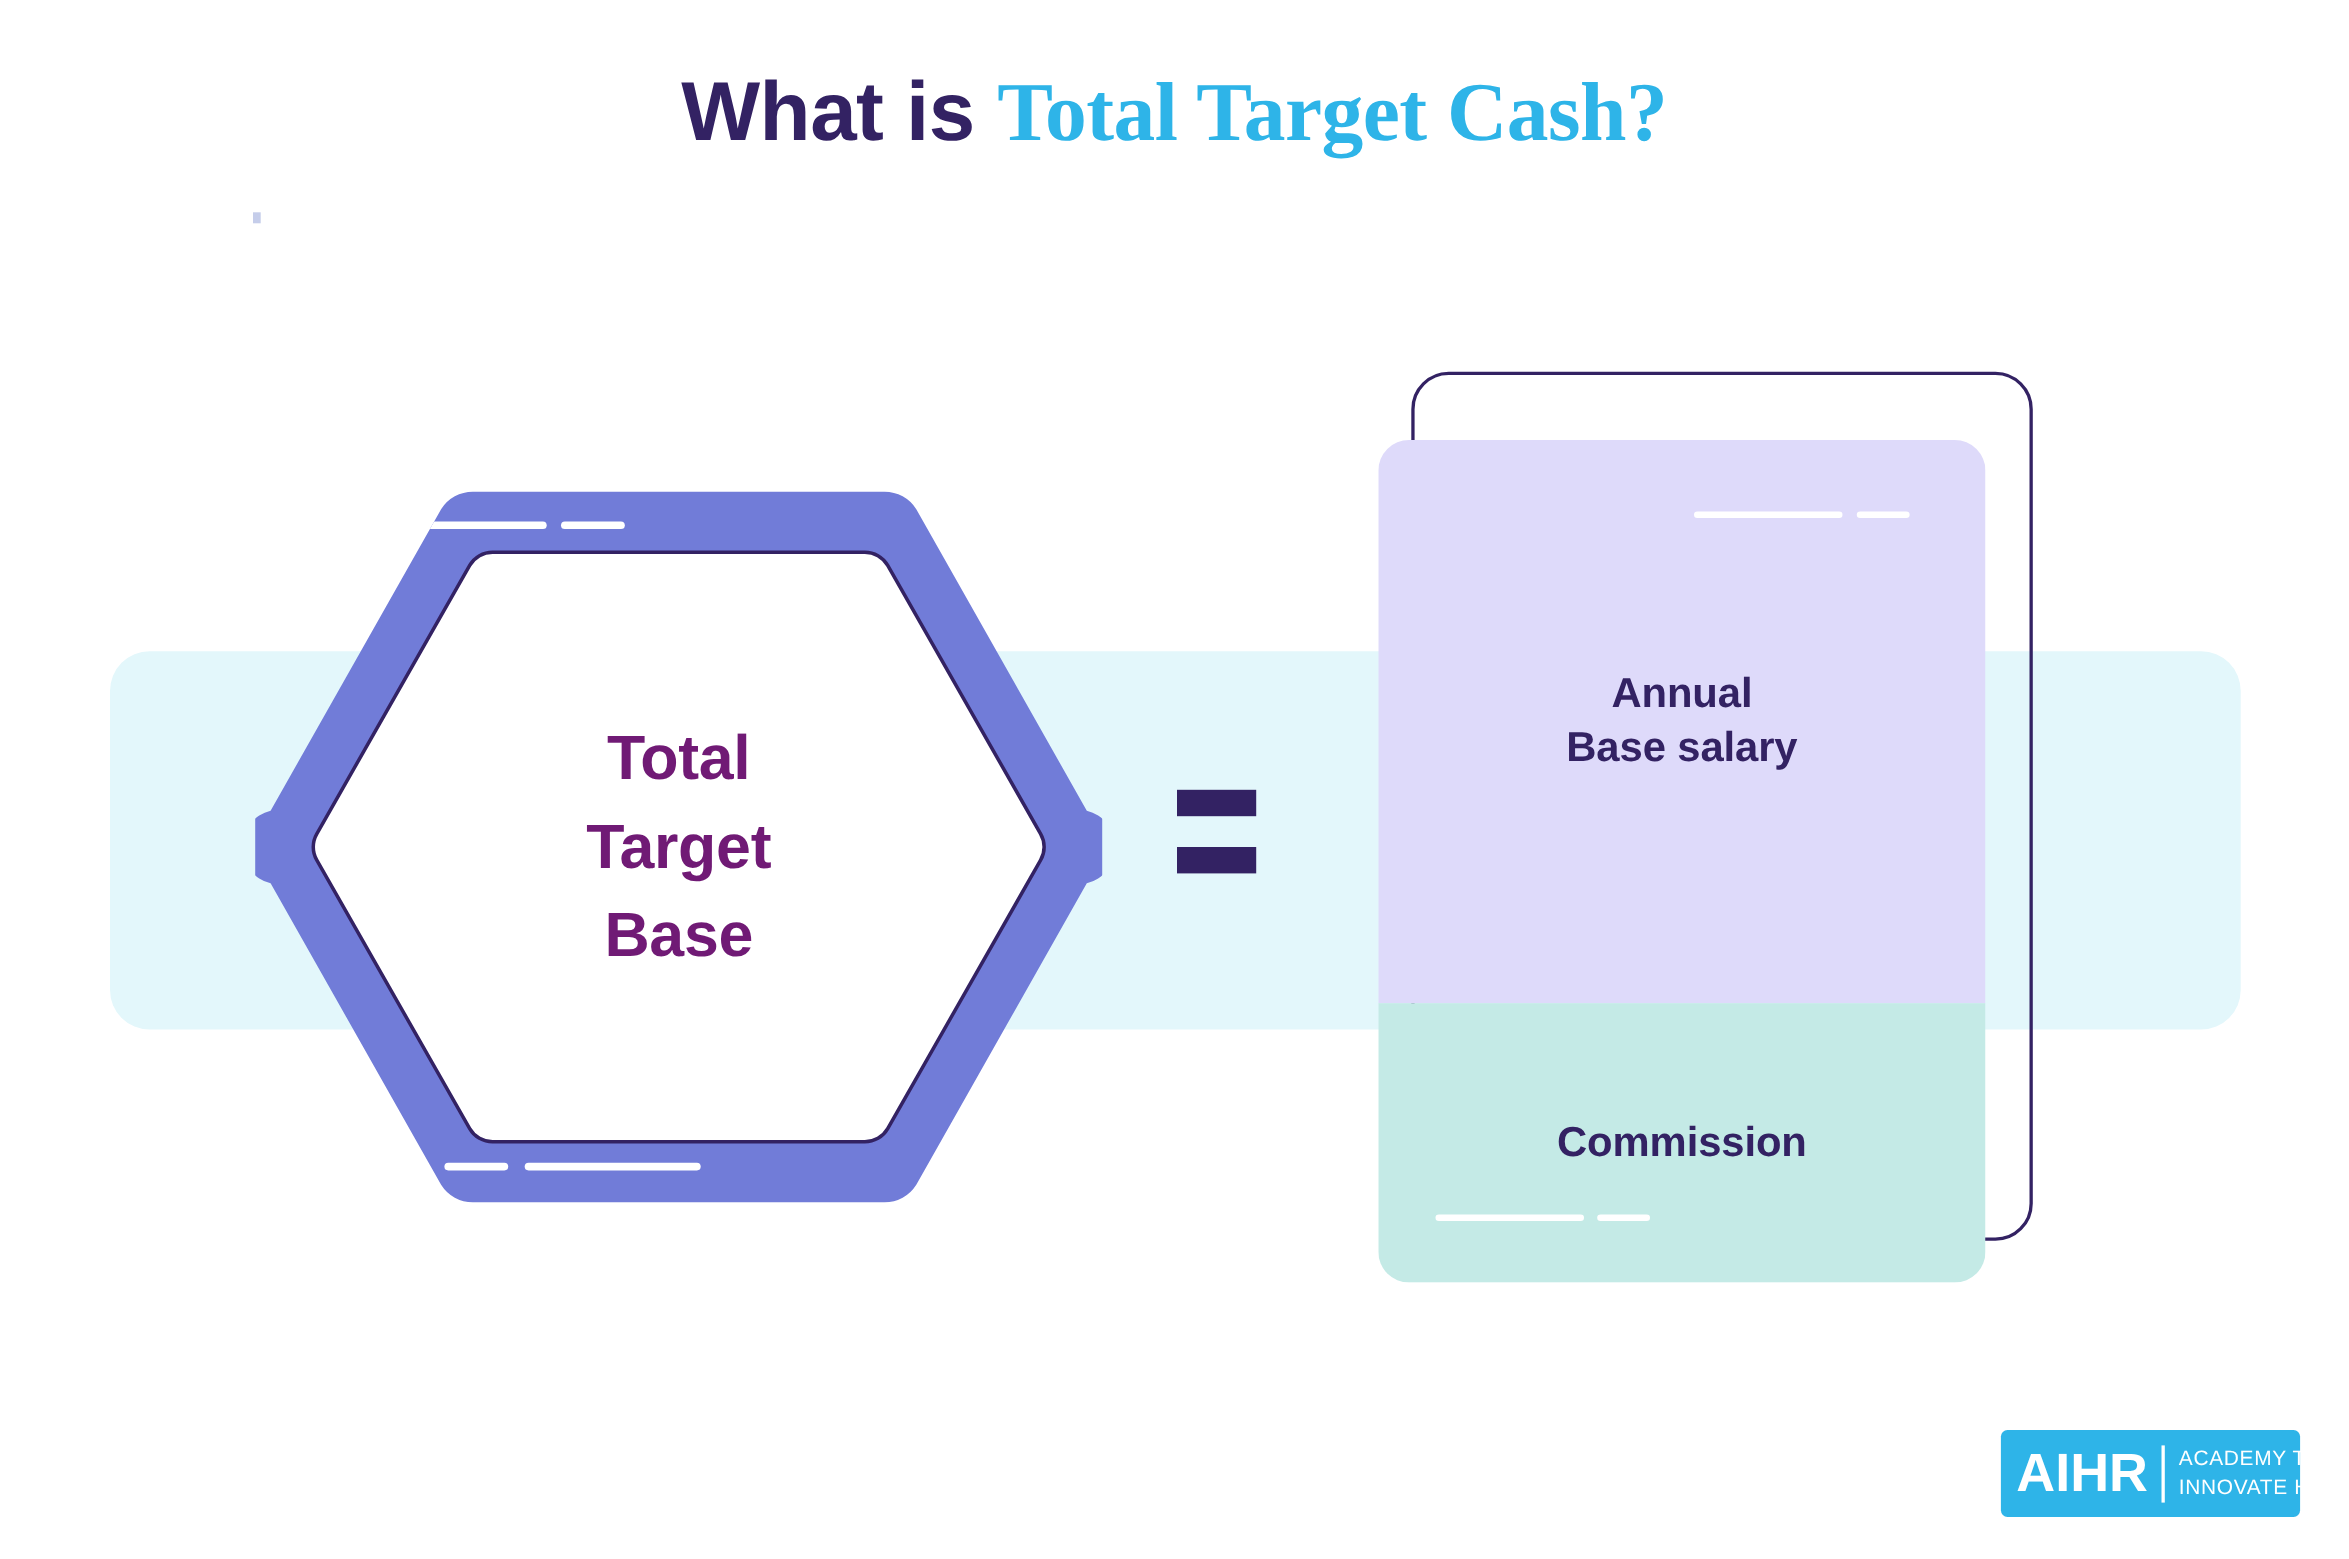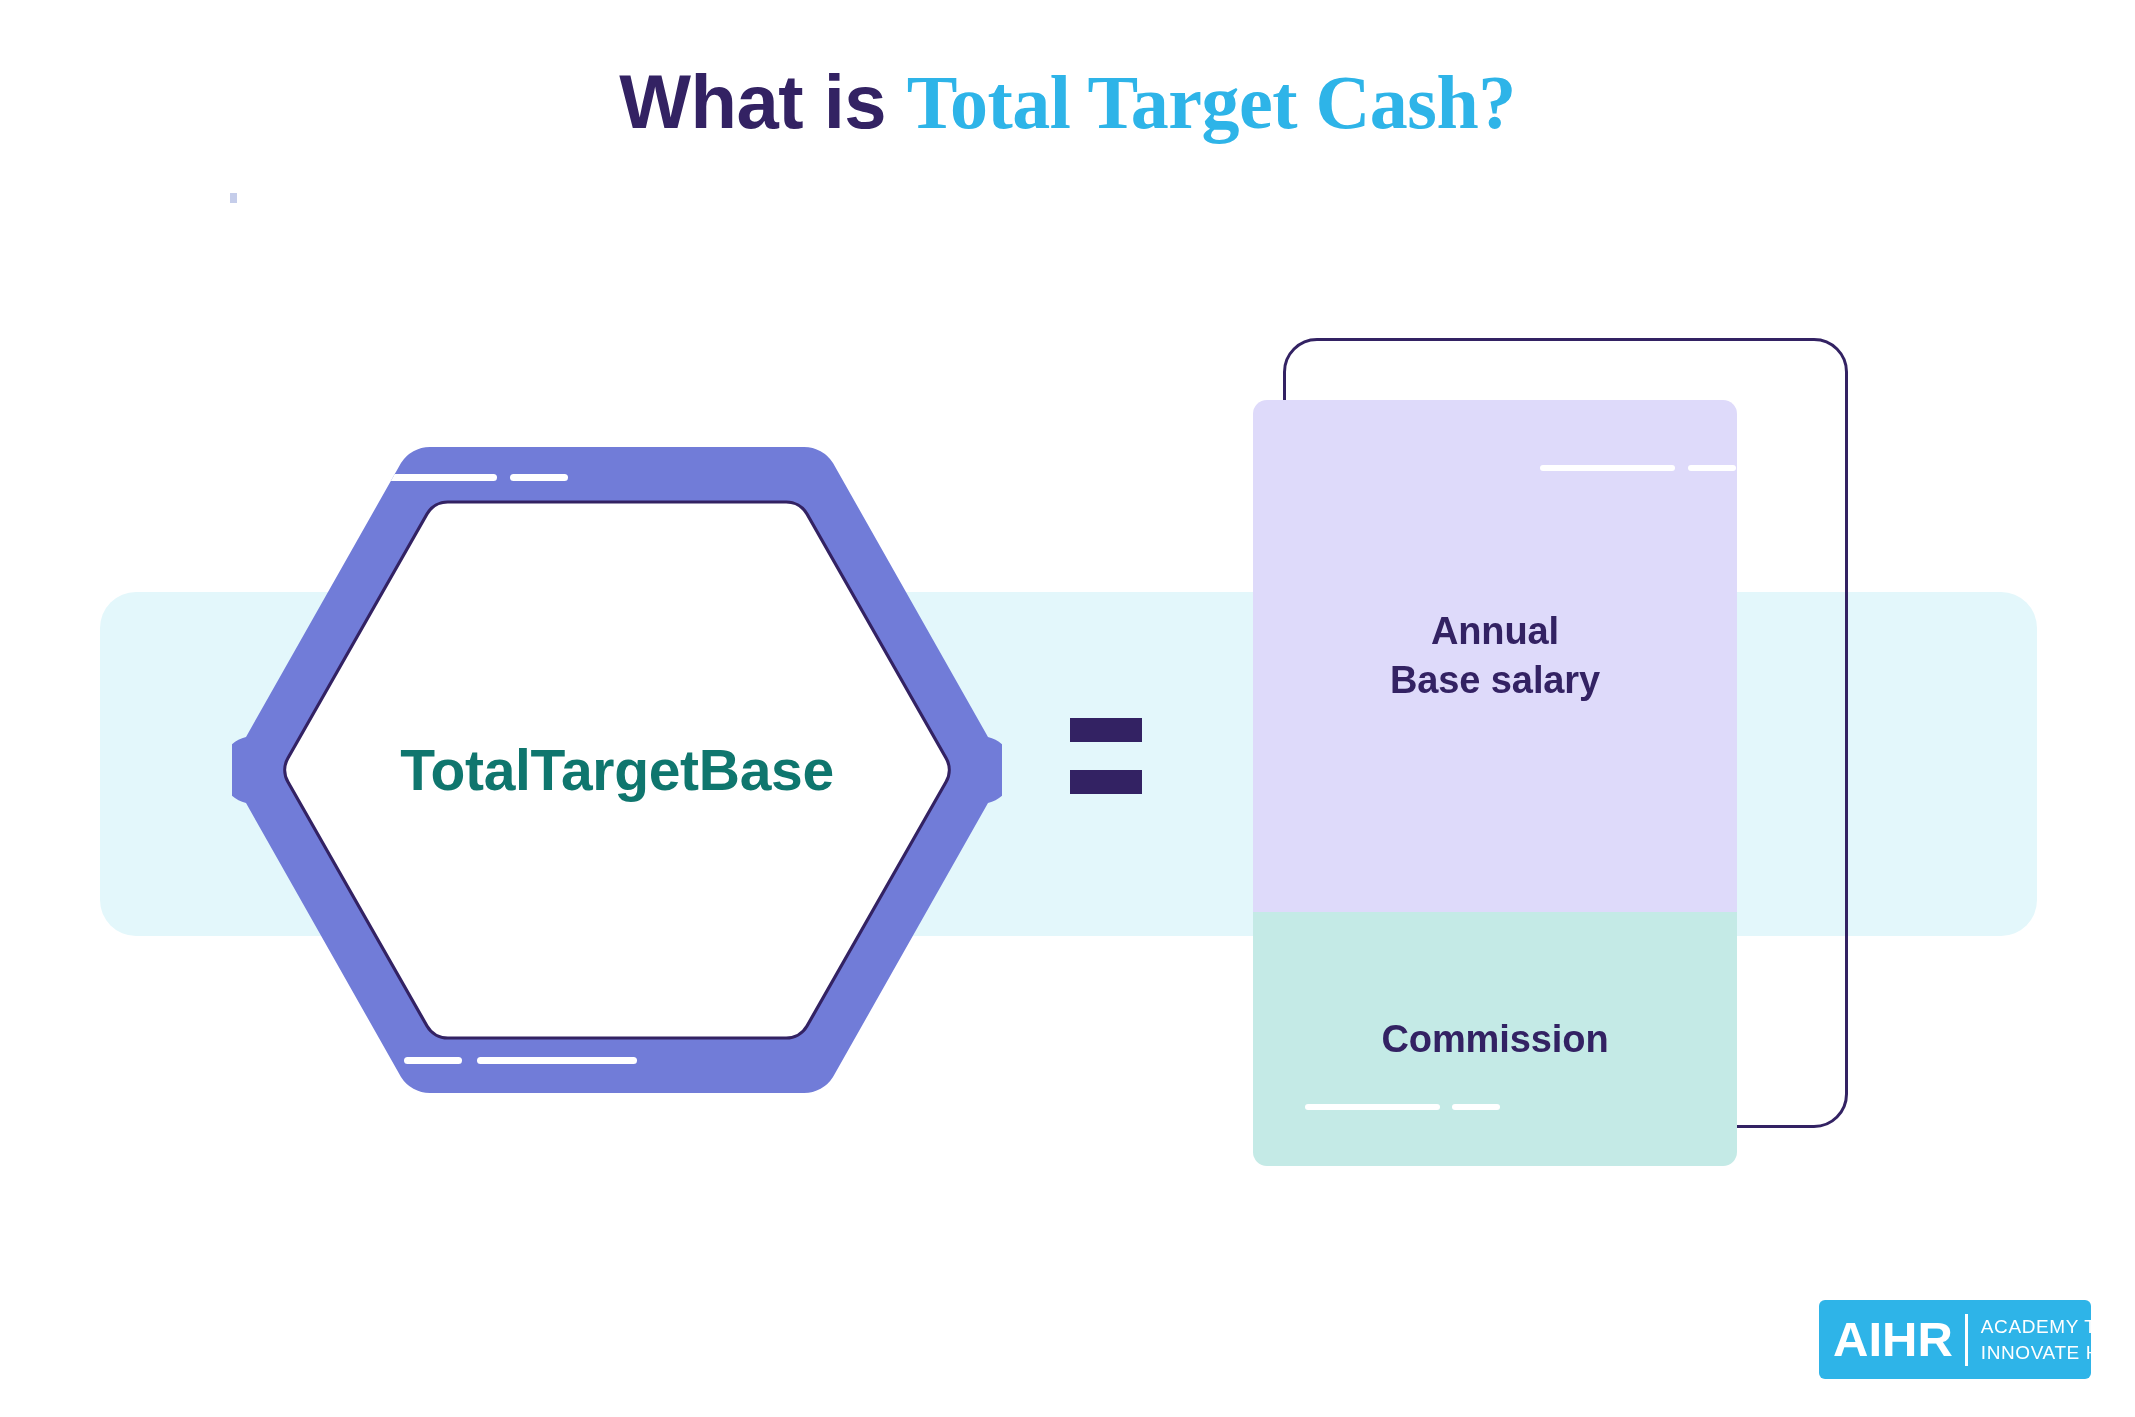--- a/index.html
+++ b/index.html
@@ -66,24 +66,24 @@
   }
   .hex-wrap svg { display: block; width: 100%; height: 100%; }
 
   .hex-label {
     position: absolute;
     left: 0;
     top: 0;
     width: 770px;
     height: 690px;
     display: flex;
-    flex-direction: row;
+    flex-direction: column;
     align-items: center;
     justify-content: center;
-    color: #0f766e;
+    color: #701a75;
     font-size: 57px;
     font-weight: 700;
     line-height: 1.42;
     letter-spacing: -0.3px;
     pointer-events: none;
   }
 
   
   .equals {
     position: absolute;
@@ -119,23 +119,23 @@
     height: 790px;
     border: 3px solid #332263;
     border-radius: 34px;
     background: transparent;
   }
 
   .card-solid {
     position: absolute;
     left: 0;
     top: 62px;
-    width: 484px;
+    width: 552px;
     height: 766px;
-    border-radius: 14px;
+    border-radius: 28px;
     overflow: hidden;
     display: flex;
     flex-direction: column;
   }
 
   .card-seg {
     position: relative;
     display: flex;
     align-items: center;
     justify-content: center;

